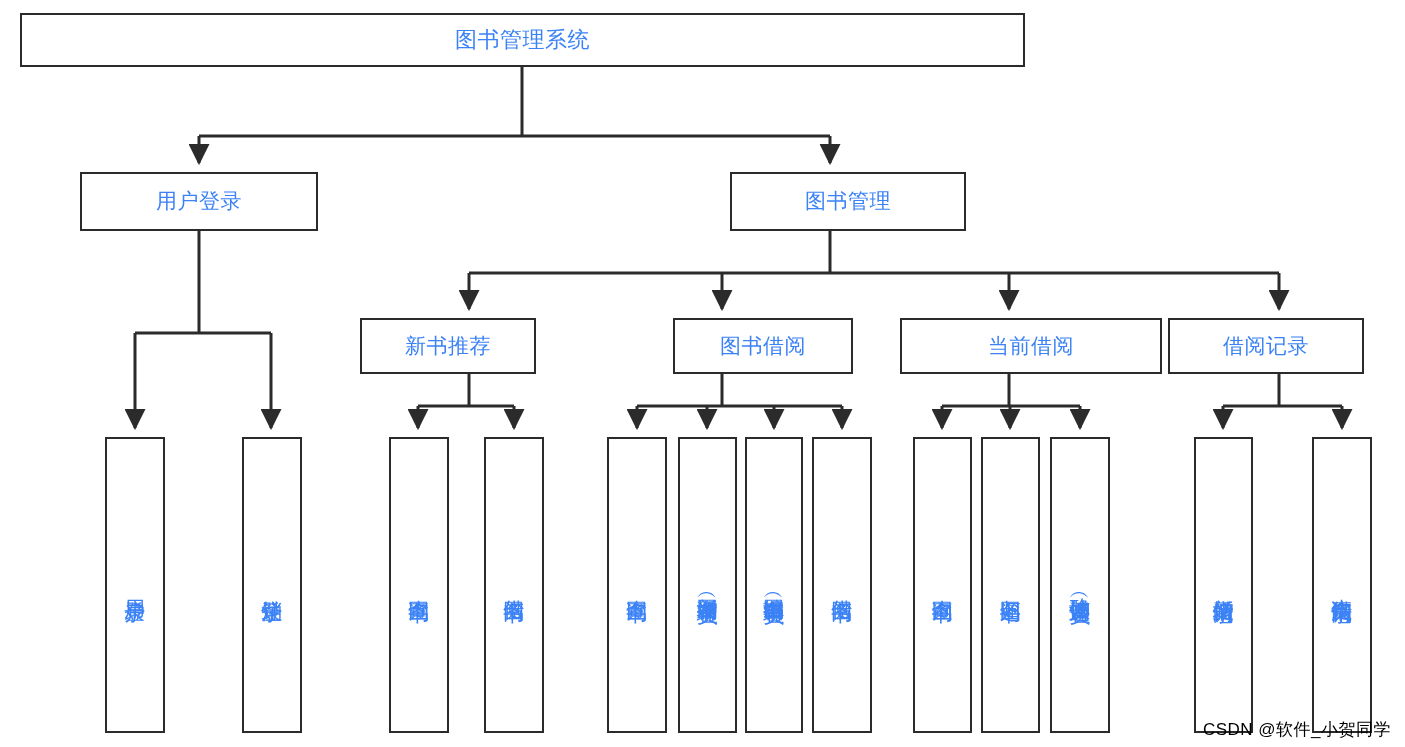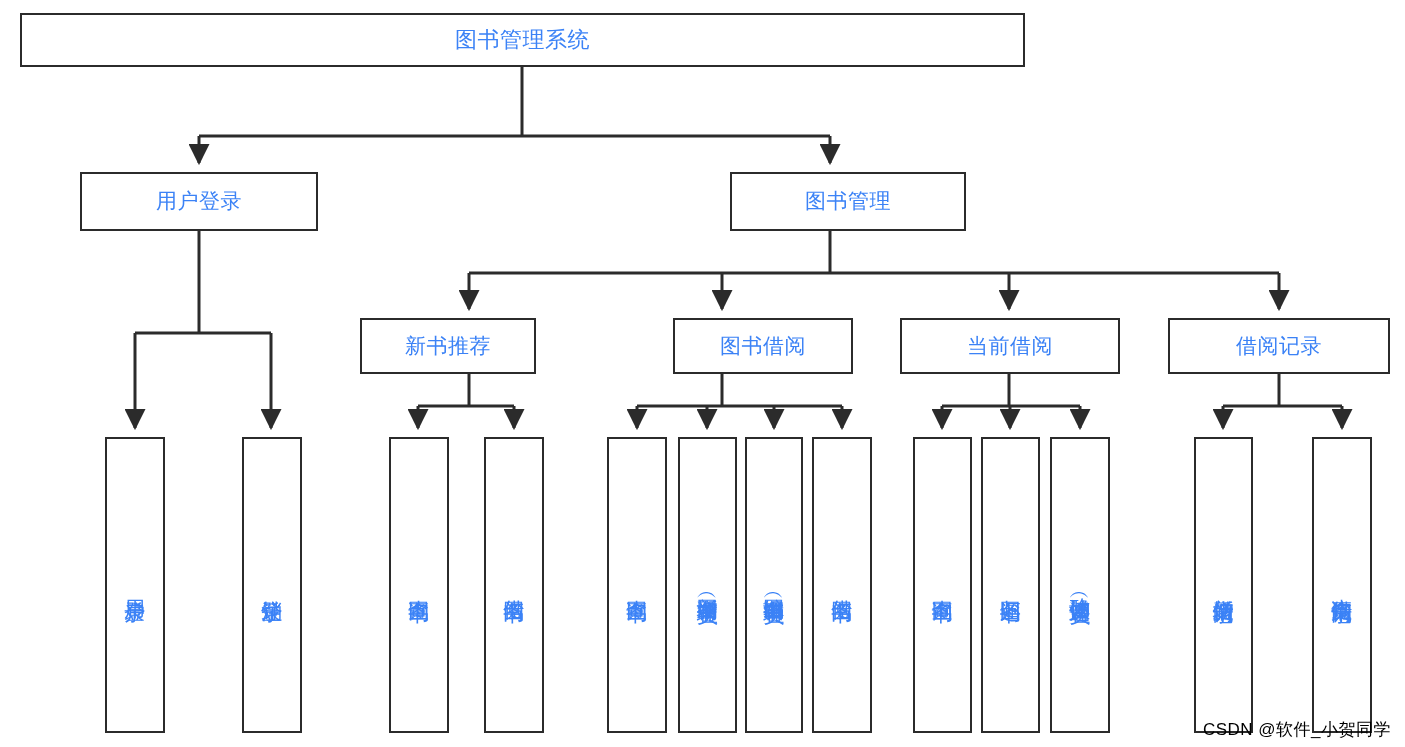--- a/index.html
+++ b/index.html
@@ -133,25 +133,25 @@
   </div>
 
   <div class="node" style="left:360px; top:318px; width:176px; height:56px;">
     <span class="label">新书推荐</span>
   </div>
 
   <div class="node" style="left:633px; top:318px; width:180px; height:56px;margin-left:40px;">
     <span class="label">图书借阅</span>
   </div>
 
-  <div class="node" style="left:900px; top:318px; width:220px; height:56px;">
+  <div class="node" style="left:900px; top:318px; width:262px; height:56px;">
     <span class="label">当前借阅</span>
   </div>
 
-  <div class="node" style="left:1168px; top:318px; width:222px; height:56px;text-align:right;">
+  <div class="node" style="left:1168px; top:318px; width:196px; height:56px;text-align:right;">
     <span class="label">借阅记录</span>
   </div>
 
   <div class="node leaf" style="left:105px; top:437px; width:60px; height:296px;">
     <span class="label">用户登录</span>
   </div>
 
   <div class="node leaf" style="left:242px; top:437px; width:60px; height:296px;">
     <span class="label">注销登录</span>
   </div>

